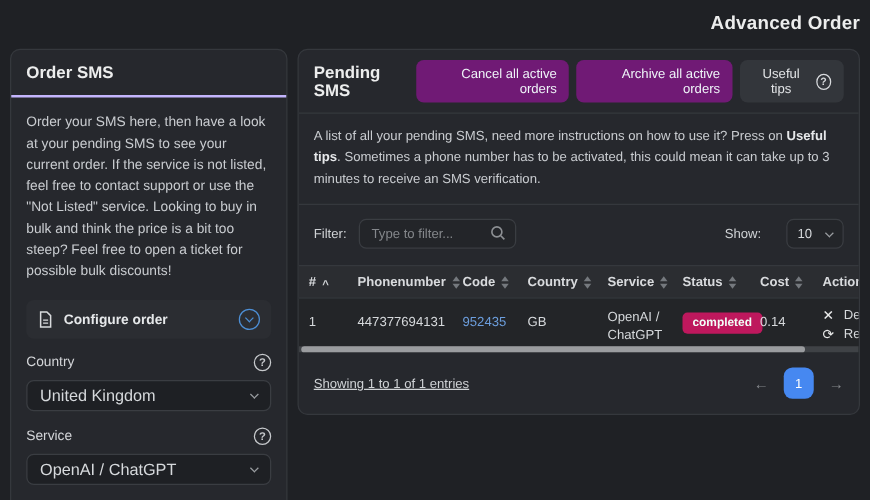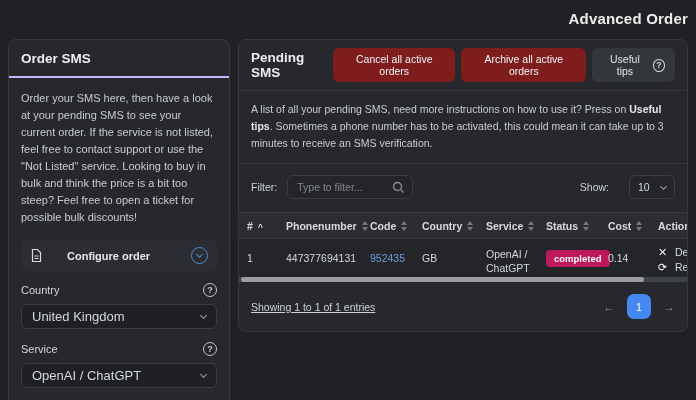--- a/index.html
+++ b/index.html
@@ -13,39 +13,39 @@
   .page-title { font-size:15px; font-weight:700; color:#eceded; margin:2px 0 12px 4px; letter-spacing:.2px;text-align:right; }
   .panels { display:flex; gap:8px; align-items:flex-start; }
   .panel { background:#26282d; border:1px solid #35383d; border-radius:8px; }
 
   
   .left-panel { width:222px; min-height:420px; flex:none; }
   .panel-header { padding:9px 12px; border-bottom:2px solid #c4b5fd; }
   .panel-title { font-size:13.5px; font-weight:700; color:#eceded; }
   .left-body { padding:12px; }
   .order-desc { font-size:11px; line-height:1.55; color:#c9ccd0; }
-  .configure-row { display:flex; align-items:center; gap:24px; background:#2b2d32; border-radius:6px; padding:7px 9px; margin:14px 0 12px 0; cursor:pointer; }
+  .configure-row { display:flex; align-items:center; gap:8px; background:#2b2d32; border-radius:6px; padding:7px 9px; margin:14px 0 12px 0; cursor:pointer; }
   .configure-label { font-size:11px; font-weight:700; color:#e6e8ea; }
   .circle-chev { margin-left:auto; width:17px; height:17px; border:1.4px solid #4d8fd6; border-radius:50%; display:flex; align-items:center; justify-content:center; }
   .circle-chev .chev { border-color:#4d8fd6; margin-top:-2px; }
   .chev { width:5px; height:5px; border-right:1.4px solid #9a9da1; border-bottom:1.4px solid #9a9da1; transform:rotate(45deg); display:inline-block; }
   .field { margin-bottom:13px; }
   .field-label-row { display:flex; align-items:center; justify-content:space-between; margin-bottom:7px; }
   .field-label { font-size:11px; color:#d4d6d9; }
   .qmark { width:14px; height:14px; border:1.3px solid #c6c9cc; border-radius:50%; display:flex; align-items:center; justify-content:center; color:#c6c9cc; font-size:9px; font-weight:700; cursor:pointer; }
   .qmark::after { content:"?"; }
   .select { height:25px; background:#1e2024; border:1px solid #3a3d42; border-radius:6px; display:flex; align-items:center; padding:0 10px; font-size:13px; color:#d6d9dc; cursor:pointer;text-align:right; }
   .select .chev { margin-left:auto; margin-top:-2px; }
 
   
   .right-panel { flex:1; overflow:hidden; }
   .rp-header { display:flex; align-items:center; padding:8px 12px; border-bottom:1px solid #35383d; }
   .rp-buttons { margin-left:auto; display:flex; gap:6px; align-items:center; }
   .btn { border:none; border-radius:6px; font-size:10.5px; font-family:inherit; padding:5px 10px; cursor:pointer; display:flex; align-items:center; gap:5px; }
-  .btn-blue { background:#7f1d1d; color:#eef4f8; }
+  .btn-blue { background:#701a75; color:#eef4f8;text-align:right; }
   .btn-gray { background:#33363b; color:#e2e4e6; }
   .btn-gray .qmark { width:13px; height:13px; font-size:8.5px; border-color:#d8dadd; color:#d8dadd; }
   .rp-desc { padding:10px 12px 12px 12px; font-size:10.5px; line-height:1.6; color:#c9ccd0; border-bottom:1px solid #35383d; }
   .rp-desc b { color:#e6e8ea; }
   .filter-row { display:flex; align-items:center; padding:11px 12px 13px 12px; }
   .filter-label, .show-label { font-size:10.5px; color:#cfd2d5; }
   .filter-input-wrap { position:relative; margin-left:10px; }
   .filter-input { width:126px; height:24px; background:#232529; border:1px solid #3a3d42; border-radius:6px; padding:0 26px 0 9px; font-size:10.5px; color:#d6d9dc; font-family:inherit; outline:none; }
   .filter-input::placeholder { color:#84878b; }
   .search-ico { position:absolute; right:8px; top:5px; }

